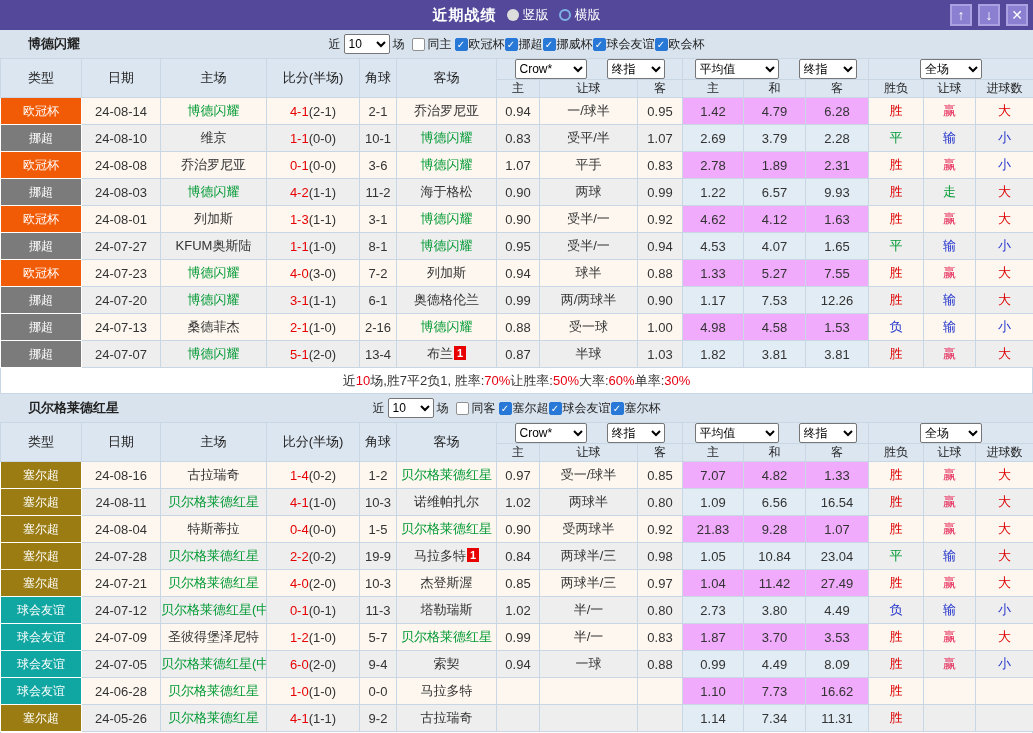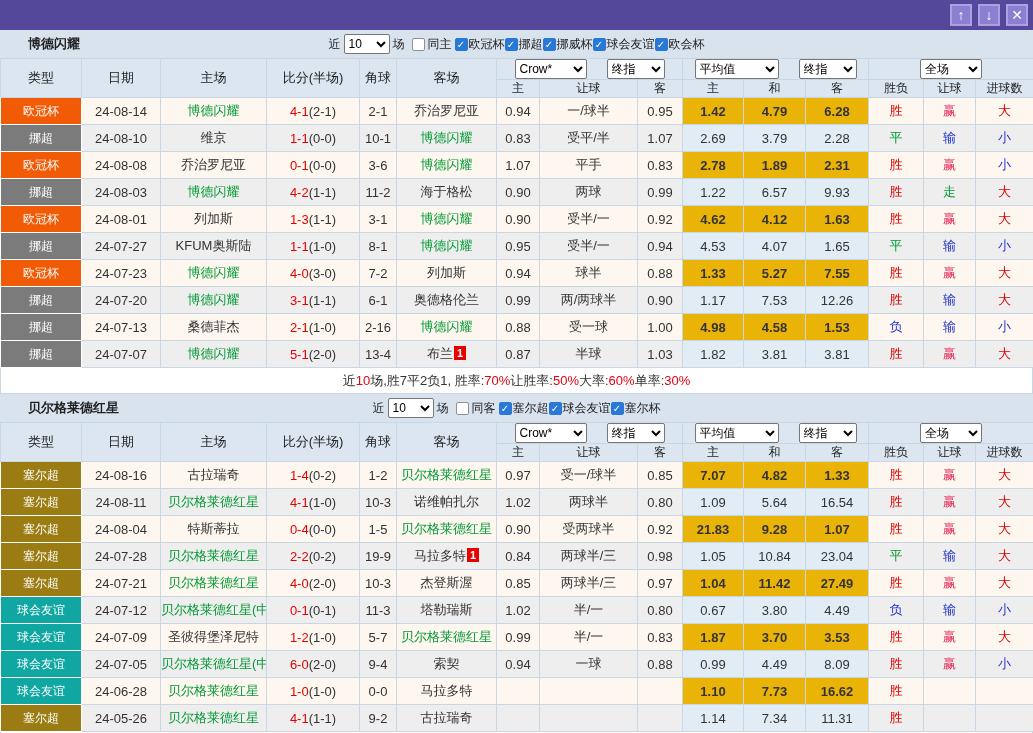--- a/index.html
+++ b/index.html
@@ -34,36 +34,47 @@
   table{border-collapse:collapse;table-layout:fixed;width:1033px;background:#fff;}
   th,td{border:1px solid #c9d6e3;padding:0;text-align:center;overflow:hidden;white-space:nowrap;}
   thead th{background:#dce6f1;font-weight:normal;color:#222;}
   th.main{font-size:13px;}
   tr.grp th{height:20px;}
   tr.sub th{height:16px;font-size:12px;}
   .grp-inner{display:flex;align-items:center;justify-content:center;gap:20px;}
   tbody td{height:26px;font-size:13px;color:#333;}
   tr.odd td{background:#fdf7ef;}
   tr.even td{background:#eeeeee;}
-  tr.odd td.avg{background:#eab308;font-weight:bold;}
+  tr.odd td.avg{background:#f0abfc;}
   tr.even td.avg{background:#e2ecf4;}
   td.type{padding:0;border-color:#fff;}
   .type-badge{width:100%;height:26px;display:flex;align-items:center;justify-content:center;color:#fff;font-size:12px;}
   .score{color:#e60000;}
   .half{color:#333;}
   .card{display:inline-block;background:#e80000;color:#fff;font-size:11px;font-weight:bold;line-height:14px;padding:0 3px;margin-left:1px;vertical-align:1px;}
   
   .summary{height:26px;background:#fff;display:flex;align-items:center;justify-content:center;
     font-size:13px;color:#333;border-left:1px solid #c9d6e3;border-right:1px solid #c9d6e3;border-bottom:1px solid #c9d6e3;box-sizing:border-box;}
   .summary .red{color:#e60012;}
 </style>
 </head>
 <body>
 
 <div class="titlebar">
+  <div class="title-cluster">
+    <span class="win-title">近期战绩</span>
+    <span class="radio-wrap">
+      <span class="radio-on"></span>
+      <span>竖版</span>
+    </span>
+    <span class="radio-wrap">
+      <span class="radio-off"></span>
+      <span>横版</span>
+    </span>
+  </div>
   <div class="win-buttons">
     <div class="win-btn">
         <span>↑</span>
       </div>
     <div class="win-btn">
         <span>↓</span>
       </div>
     <div class="win-btn">
         <span>✕</span>
       </div>
@@ -582,21 +593,21 @@
       <span class="score">4-1</span><span class="half">(1-0)</span>
     </td>
     <td>10-3</td>
     <td>
       <span class="away-name">诺维帕扎尔</span>
     </td>
     <td>1.02</td>
     <td>两球半</td>
     <td>0.80</td>
     <td class="avg">1.09</td>
-    <td class="avg">5.64</td>
+    <td class="avg">6.56</td>
     <td class="avg">16.54</td>
     <td class="cell-r1" style="color: rgb(221, 0, 0);">胜</td>
     <td class="cell-r2" style="color: rgb(230, 46, 92);">赢</td>
     <td class="cell-r3" style="color: rgb(221, 0, 0);">大</td>
   </tr>
 
   <tr class="odd">
     <td class="type">
       <div class="type-badge" style="background: rgb(154, 124, 18);">塞尔超</div>
     </td>
@@ -685,21 +696,21 @@
     <td>
       <span class="score">0-1</span><span class="half">(0-1)</span>
     </td>
     <td>11-3</td>
     <td>
       <span class="away-name">塔勒瑞斯</span>
     </td>
     <td>1.02</td>
     <td>半/一</td>
     <td>0.80</td>
-    <td class="avg">0.67</td>
+    <td class="avg">2.73</td>
     <td class="avg">3.80</td>
     <td class="avg">4.49</td>
     <td class="cell-r1" style="color: rgb(34, 51, 204);">负</td>
     <td class="cell-r2" style="color: rgb(34, 51, 204);">输</td>
     <td class="cell-r3" style="color: rgb(34, 51, 204);">小</td>
   </tr>
 
   <tr class="odd">
     <td class="type">
       <div class="type-badge" style="background: rgb(16, 166, 161);">球会友谊</div>

